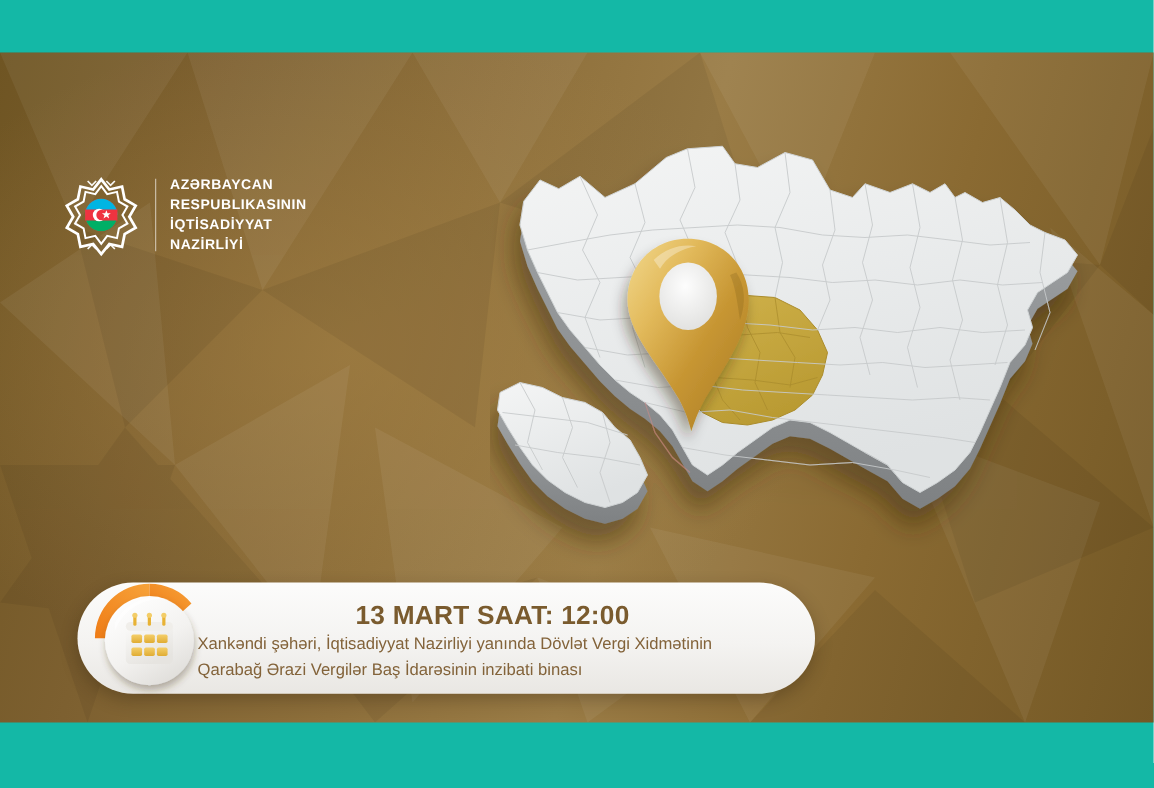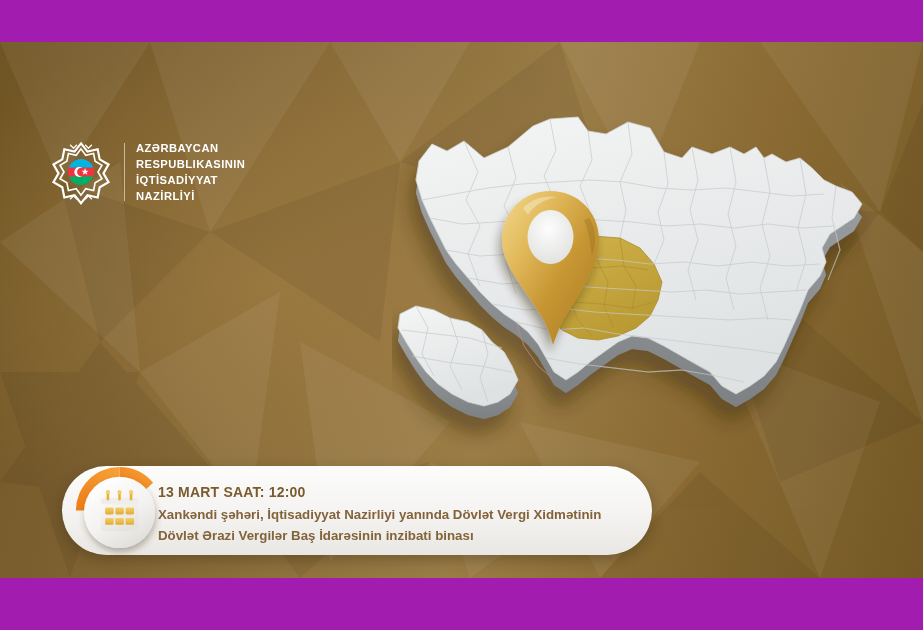--- a/index.html
+++ b/index.html
@@ -10,21 +10,21 @@
     height: 630px;
     background: #ffffff;
     font-family: "Liberation Sans", sans-serif;
     overflow: hidden;
   }
 
   #poster {
     position: relative;
     width: 923px;
     height: 630px;
-    background: #a21caf;
+    background: #14b8a6;
   }
 
   
   .banner {
     position: absolute;
     left: 0;
     top: 42px;
     width: 923px;
     height: 536px;
     overflow: hidden;
@@ -110,30 +110,31 @@
     box-shadow: 0 5px 14px rgba(40,28,10,0.30);
   }
   .infobar-text {
     position: absolute;
     left: 96px;
     top: 15px;
     right: 22px;
   }
   .info-time {
     color: #7a5b2e;
-    font-size: 14px;
+    font-size: 21px;
     font-weight: 700;
     letter-spacing: 0.2px;
     line-height: 23px;
     white-space: nowrap;
+    text-align: center;
   }
   .info-line {
     color: #83633a;
     font-size: 13.3px;
-    font-weight: 700;
+    font-weight: 400;
     line-height: 21px;
     white-space: nowrap;
   }
 
   
   .cal-badge {
     position: absolute;
     left: 8px;
     top: -5px;
     width: 99px;
@@ -436,18 +437,18 @@
             <rect x="56.1" y="57.5" width="8.6" height="7" rx="1.4"></rect>
           </g>
 
           <path d="M22 38 A 36 36 0 0 1 66 19 A 40 40 0 0 0 22 44 Z" fill="#ffffff" opacity="0.6"></path>
         </svg>
       </div>
 
       <div class="infobar-text">
         <div class="info-time">13 MART SAAT: 12:00</div>
         <div class="info-line">Xankəndi şəhəri, İqtisadiyyat Nazirliyi yanında Dövlət Vergi Xidmətinin</div>
-        <div class="info-line">Dövlət Ərazi Vergilər Baş İdarəsinin inzibati binası</div>
+        <div class="info-line">Qarabağ Ərazi Vergilər Baş İdarəsinin inzibati binası</div>
       </div>
     </div>
 
   </div>
 </div>
 
 </body></html>

